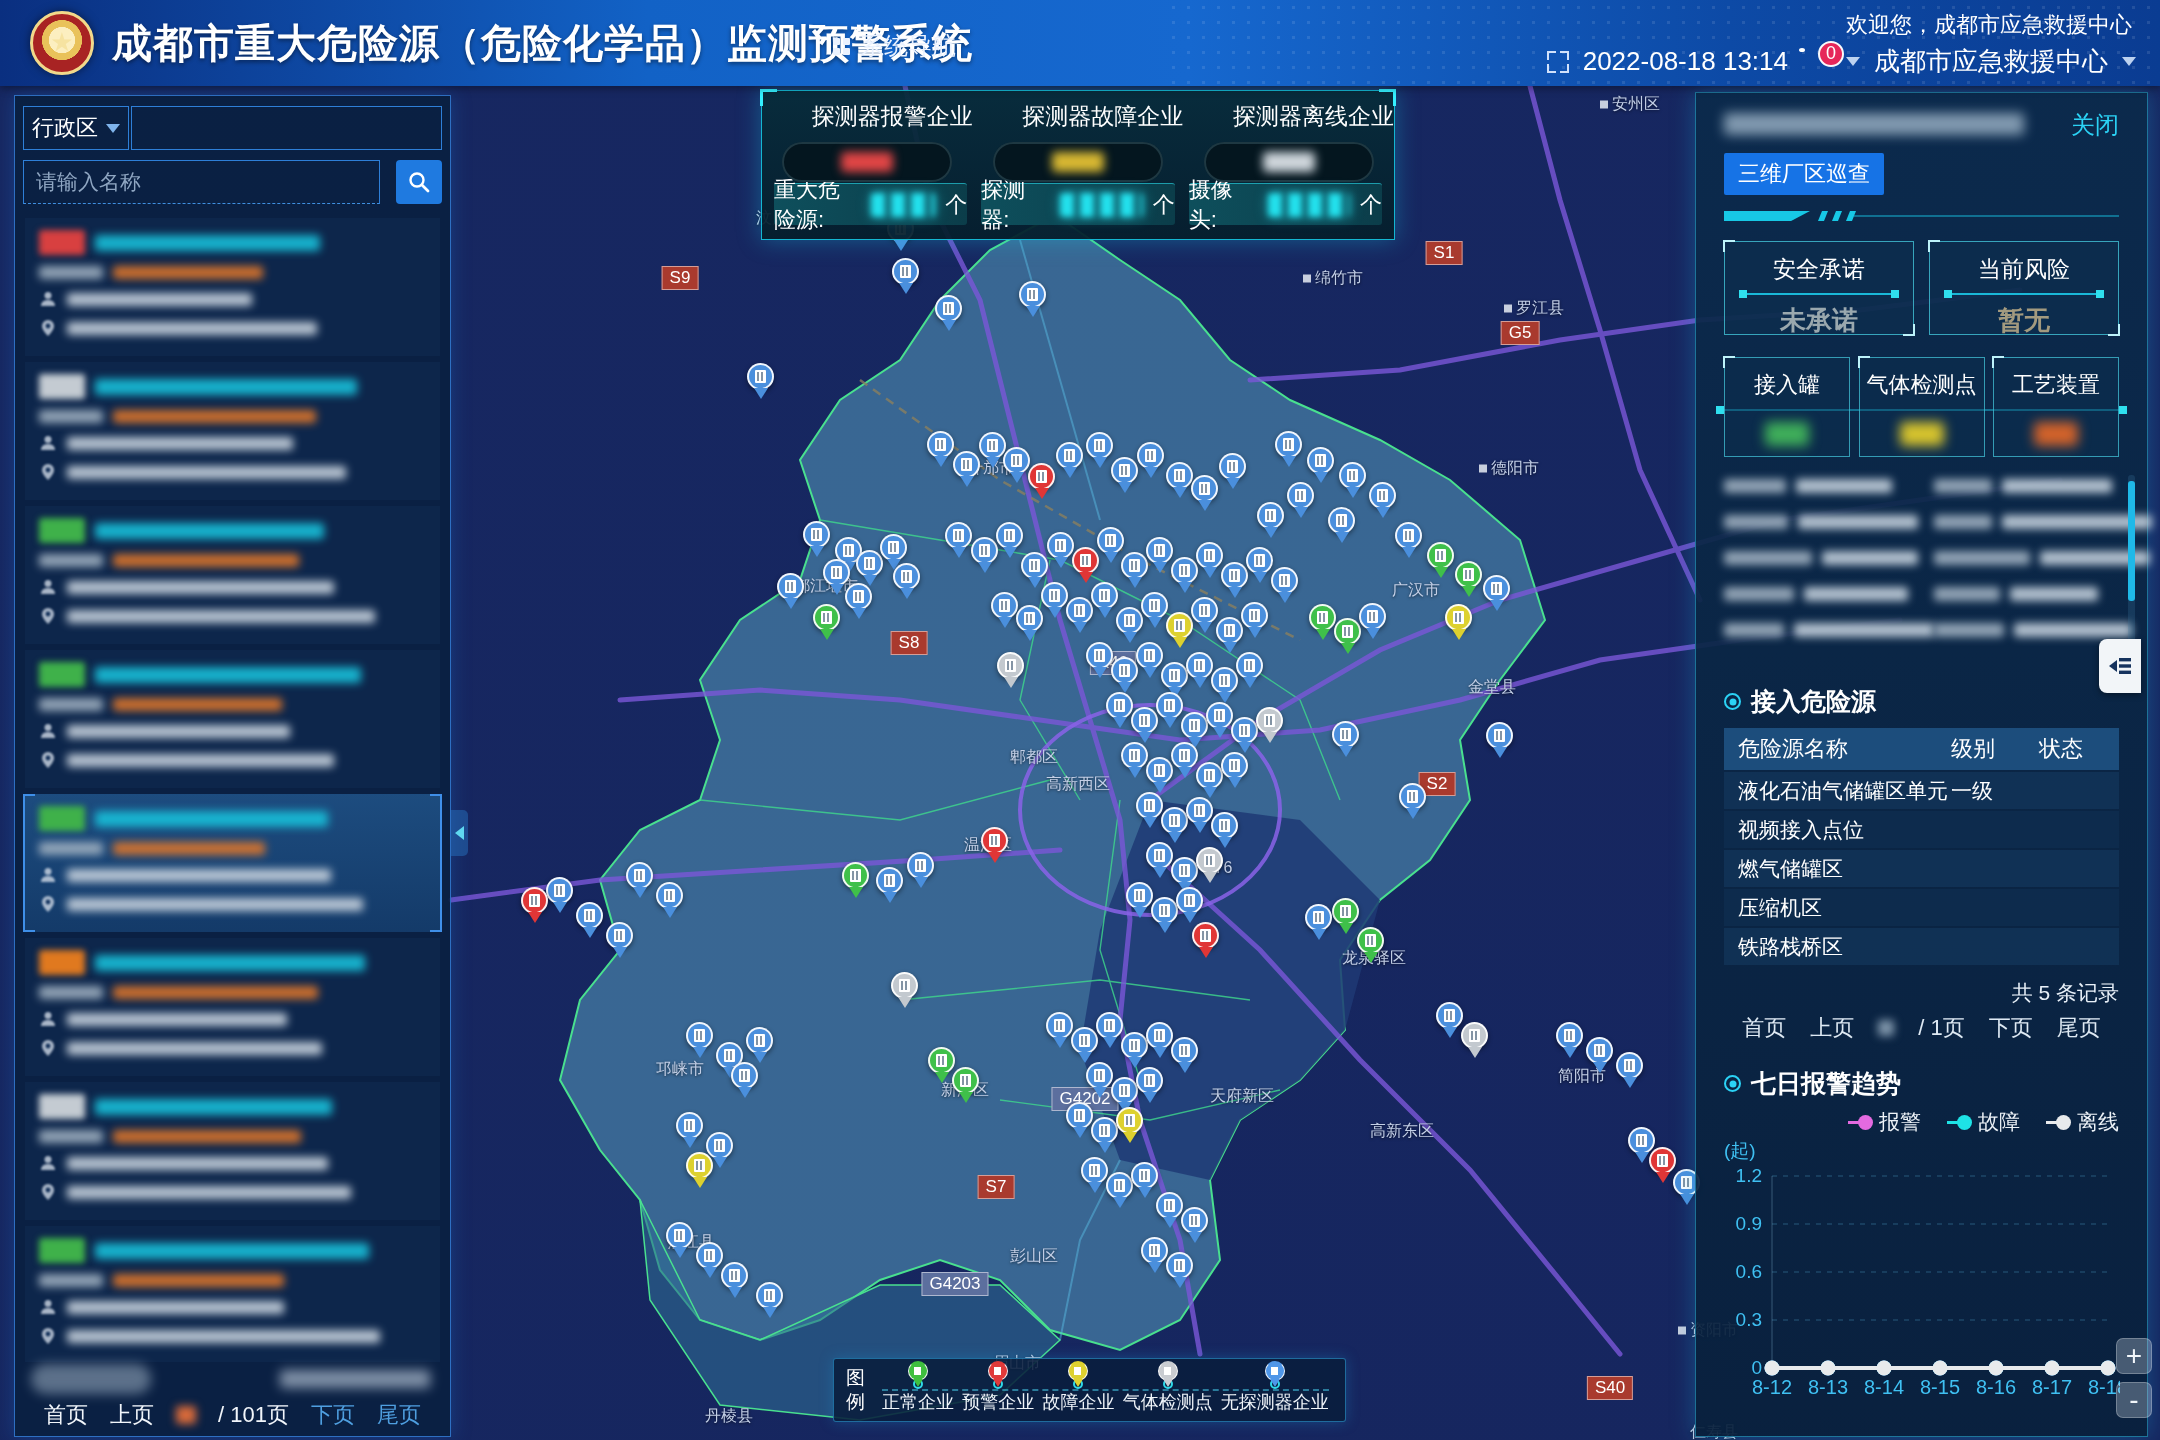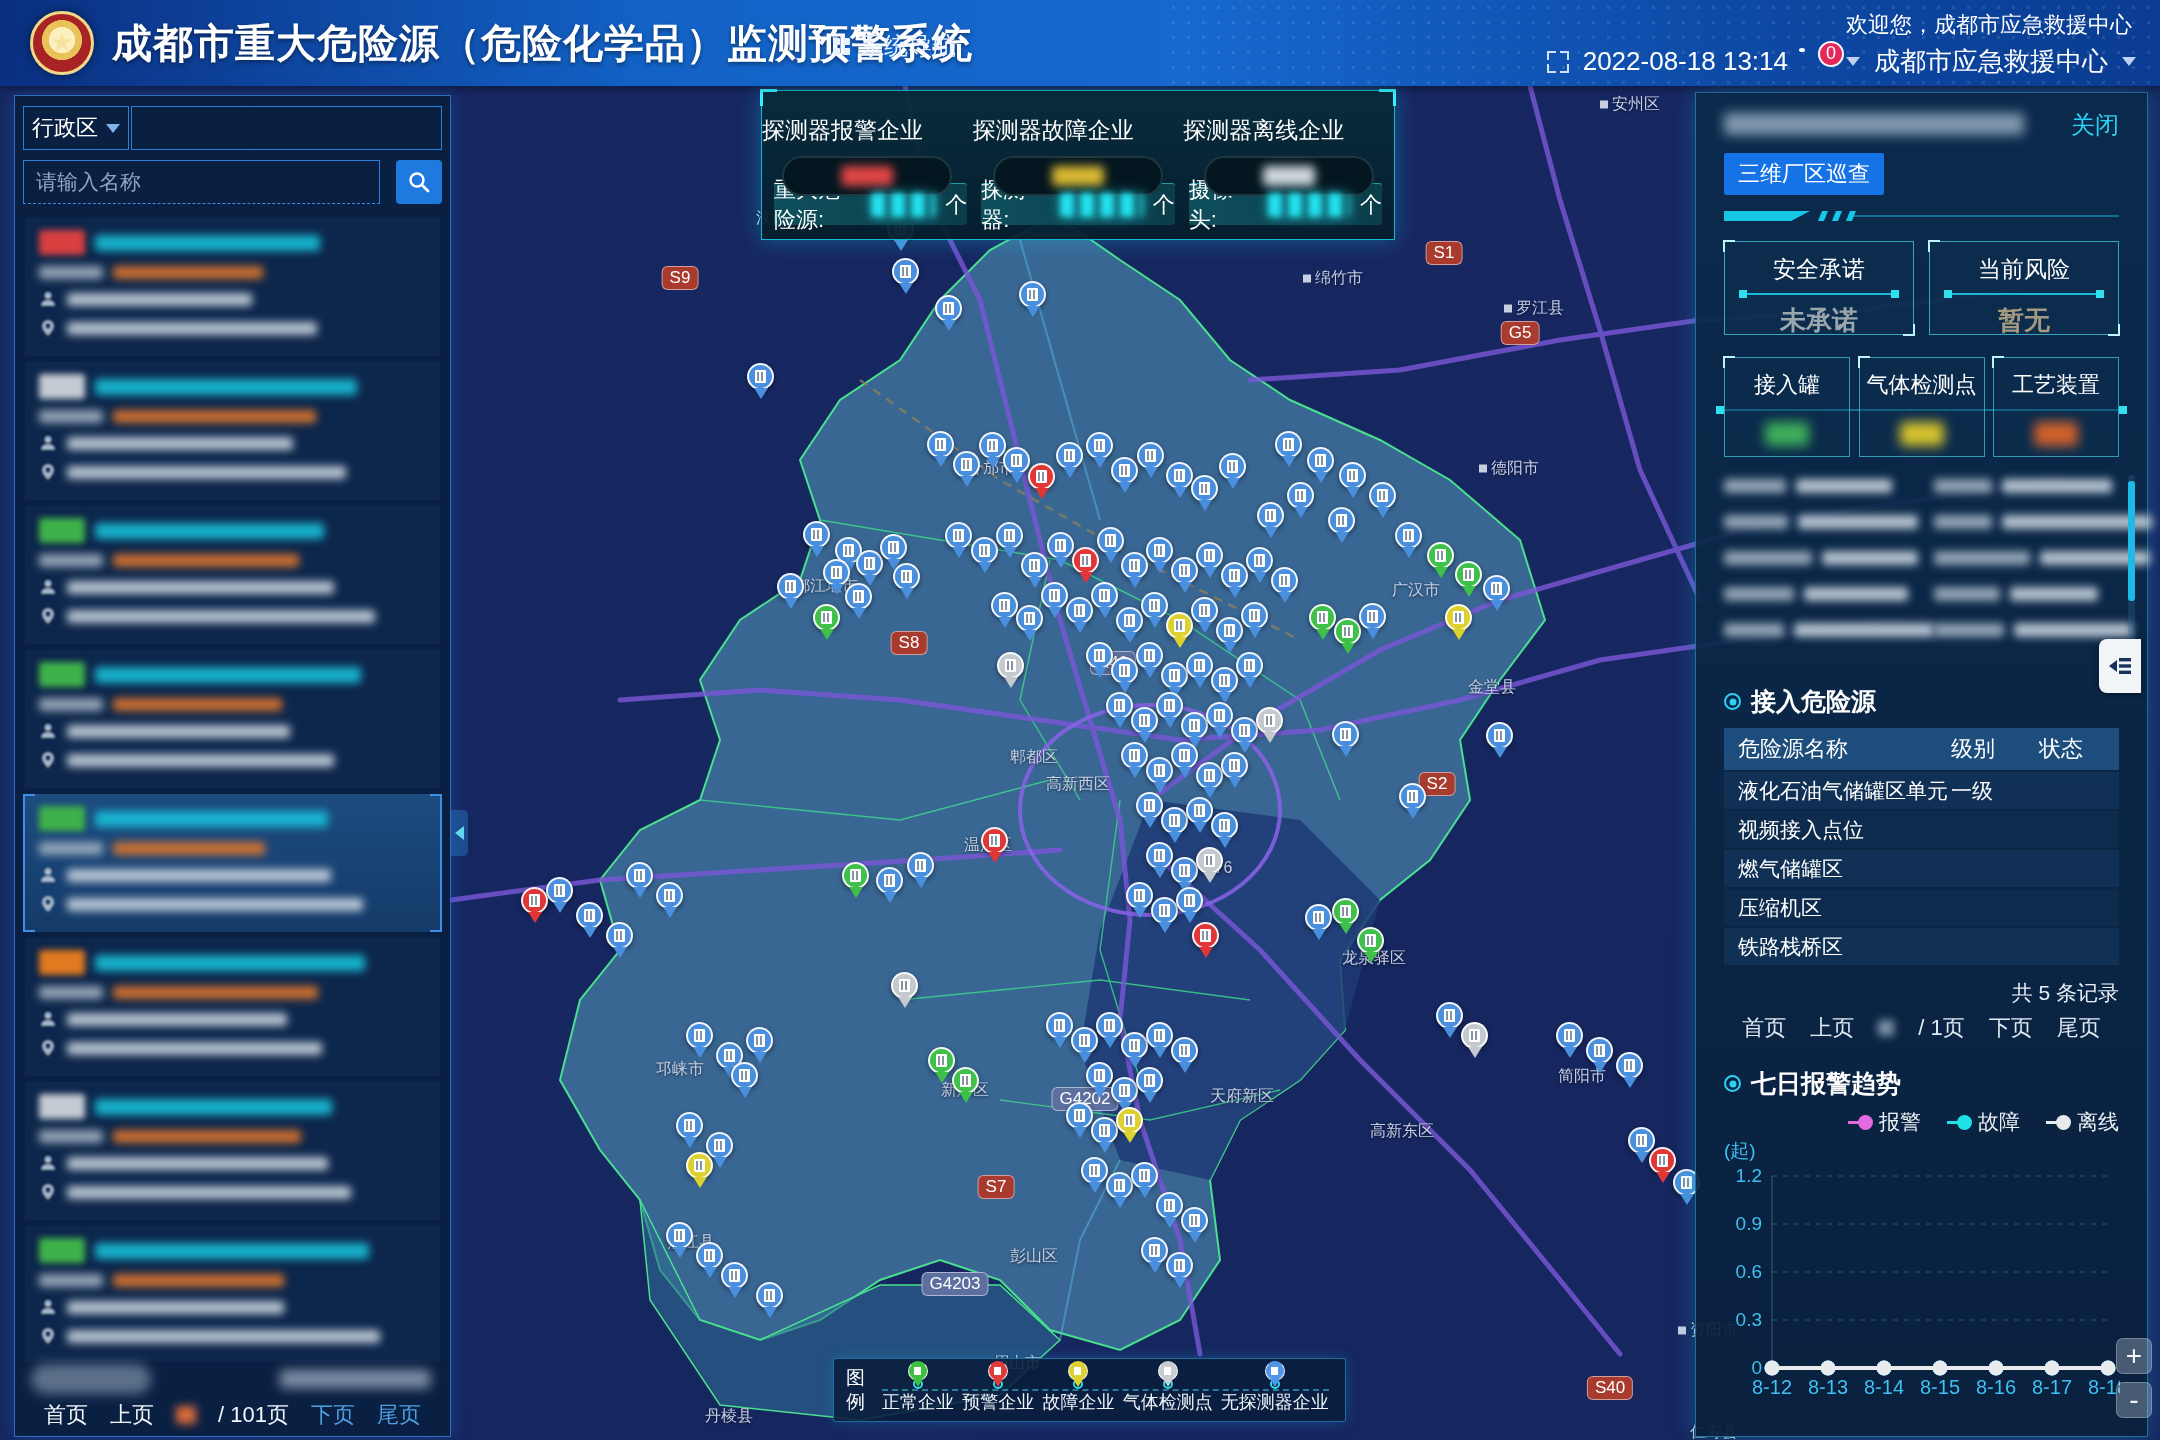--- a/index.html
+++ b/index.html
@@ -48,21 +48,21 @@
     border-top:9px solid #bcd2f0; display:inline-block; }
 
   
   .map-area { position:absolute; left:0; top:86px; width:2160px; height:1354px; z-index:1;
     background:linear-gradient(160deg,#18296467 , transparent), #16265f; }
   .map-area svg { position:absolute; left:0; top:0; }
   .map-label { position:absolute; transform:translate(-50%,-50%); color:#c3cfe6; font-size:16px;
     white-space:nowrap; text-shadow:0 1px 3px rgba(0,0,0,.6); z-index:3; }
   .map-label .sq { display:inline-block; width:8px; height:8px; background:#e8edf5; margin-right:4px; opacity:.85;}
   .road-badge { position:absolute; transform:translate(-50%,-50%); color:#fff; font-size:17px;
-    padding:1px 7px; border-radius:6px; z-index:3; border:1px solid rgba(255,255,255,.5); }
+    padding:1px 7px; border-radius:0; z-index:3; border:1px solid rgba(255,255,255,.5); }
   .road-badge.r { background:#a93a2e; }
   .road-badge.s { background:#5c6f9e; }
   .mk { position:absolute; width:27px; height:37px; z-index:4; }
   .mk .head { position:absolute; left:0; top:0; width:27px; height:27px; border-radius:50%;
     border:2px solid rgba(255,255,255,.92); box-shadow:0 2px 5px rgba(0,0,0,.45); }
   .mk .tail { position:absolute; left:50%; top:25px; transform:translateX(-50%); width:0; height:0;
     border:7px solid transparent; border-top-width:11px; border-bottom:none; }
   .mk .bld { position:absolute; left:8px; top:7px; width:11px; height:13px; background:#fff; border-radius:1px; }
   .mk .bld::after { content:""; position:absolute; left:2px; top:2px; right:2px; bottom:2px;
     background:repeating-linear-gradient(90deg, rgba(30,60,90,.55) 0 2px, transparent 2px 4px); }
@@ -71,21 +71,21 @@
   .bb { display:inline-block; height:14px; border-radius:3px; filter:blur(4px); opacity:.9; vertical-align:middle; }
 
   
   .stats { position:absolute; left:761px; top:90px; width:634px; height:150px; z-index:20;
     background:linear-gradient(180deg, rgba(7,44,58,.94), rgba(5,30,44,.94));
     border:1px solid #14b6d2; box-shadow:0 0 22px rgba(22,200,230,.35); }
   .stats::before,.stats::after { content:""; position:absolute; width:14px; height:14px; }
   .stats::before { left:-2px; top:-2px; border-left:3px solid #35f0ff; border-top:3px solid #35f0ff; }
   .stats::after { right:-2px; top:-2px; border-right:3px solid #35f0ff; border-top:3px solid #35f0ff; }
   .stat-groups { display:flex; height:92px; }
-  .sg { flex:1; text-align:left; padding-top:24px;font-family:Liberation Serif, serif; }
+  .sg { flex:1; text-align:right; padding-top:10px;font-family:Liberation Serif, serif; }
   .sg .t { color:#fff; font-size:23px; }
   .sg .pill { margin:10px auto 0; width:170px; height:40px; background:#04161f; border-radius:20px;
     position:relative; box-shadow:inset 0 0 0 2px rgba(150,210,230,.18); }
   .sg .pill .v { position:absolute; left:50%; top:50%; transform:translate(-50%,-50%);
     width:52px; height:20px; border-radius:4px; filter:blur(5px); }
   .stat-counters { display:flex; gap:14px; padding:0 12px; }
   .sc { flex:1; height:42px; display:flex; align-items:center; justify-content:center; gap:10px;
     background:linear-gradient(90deg,#0e4f5c,#0b3d4a); border-radius:3px;
     border-top:1px solid rgba(40,220,235,.6); }
   .sc .lb { color:#fff; font-size:22px; }

